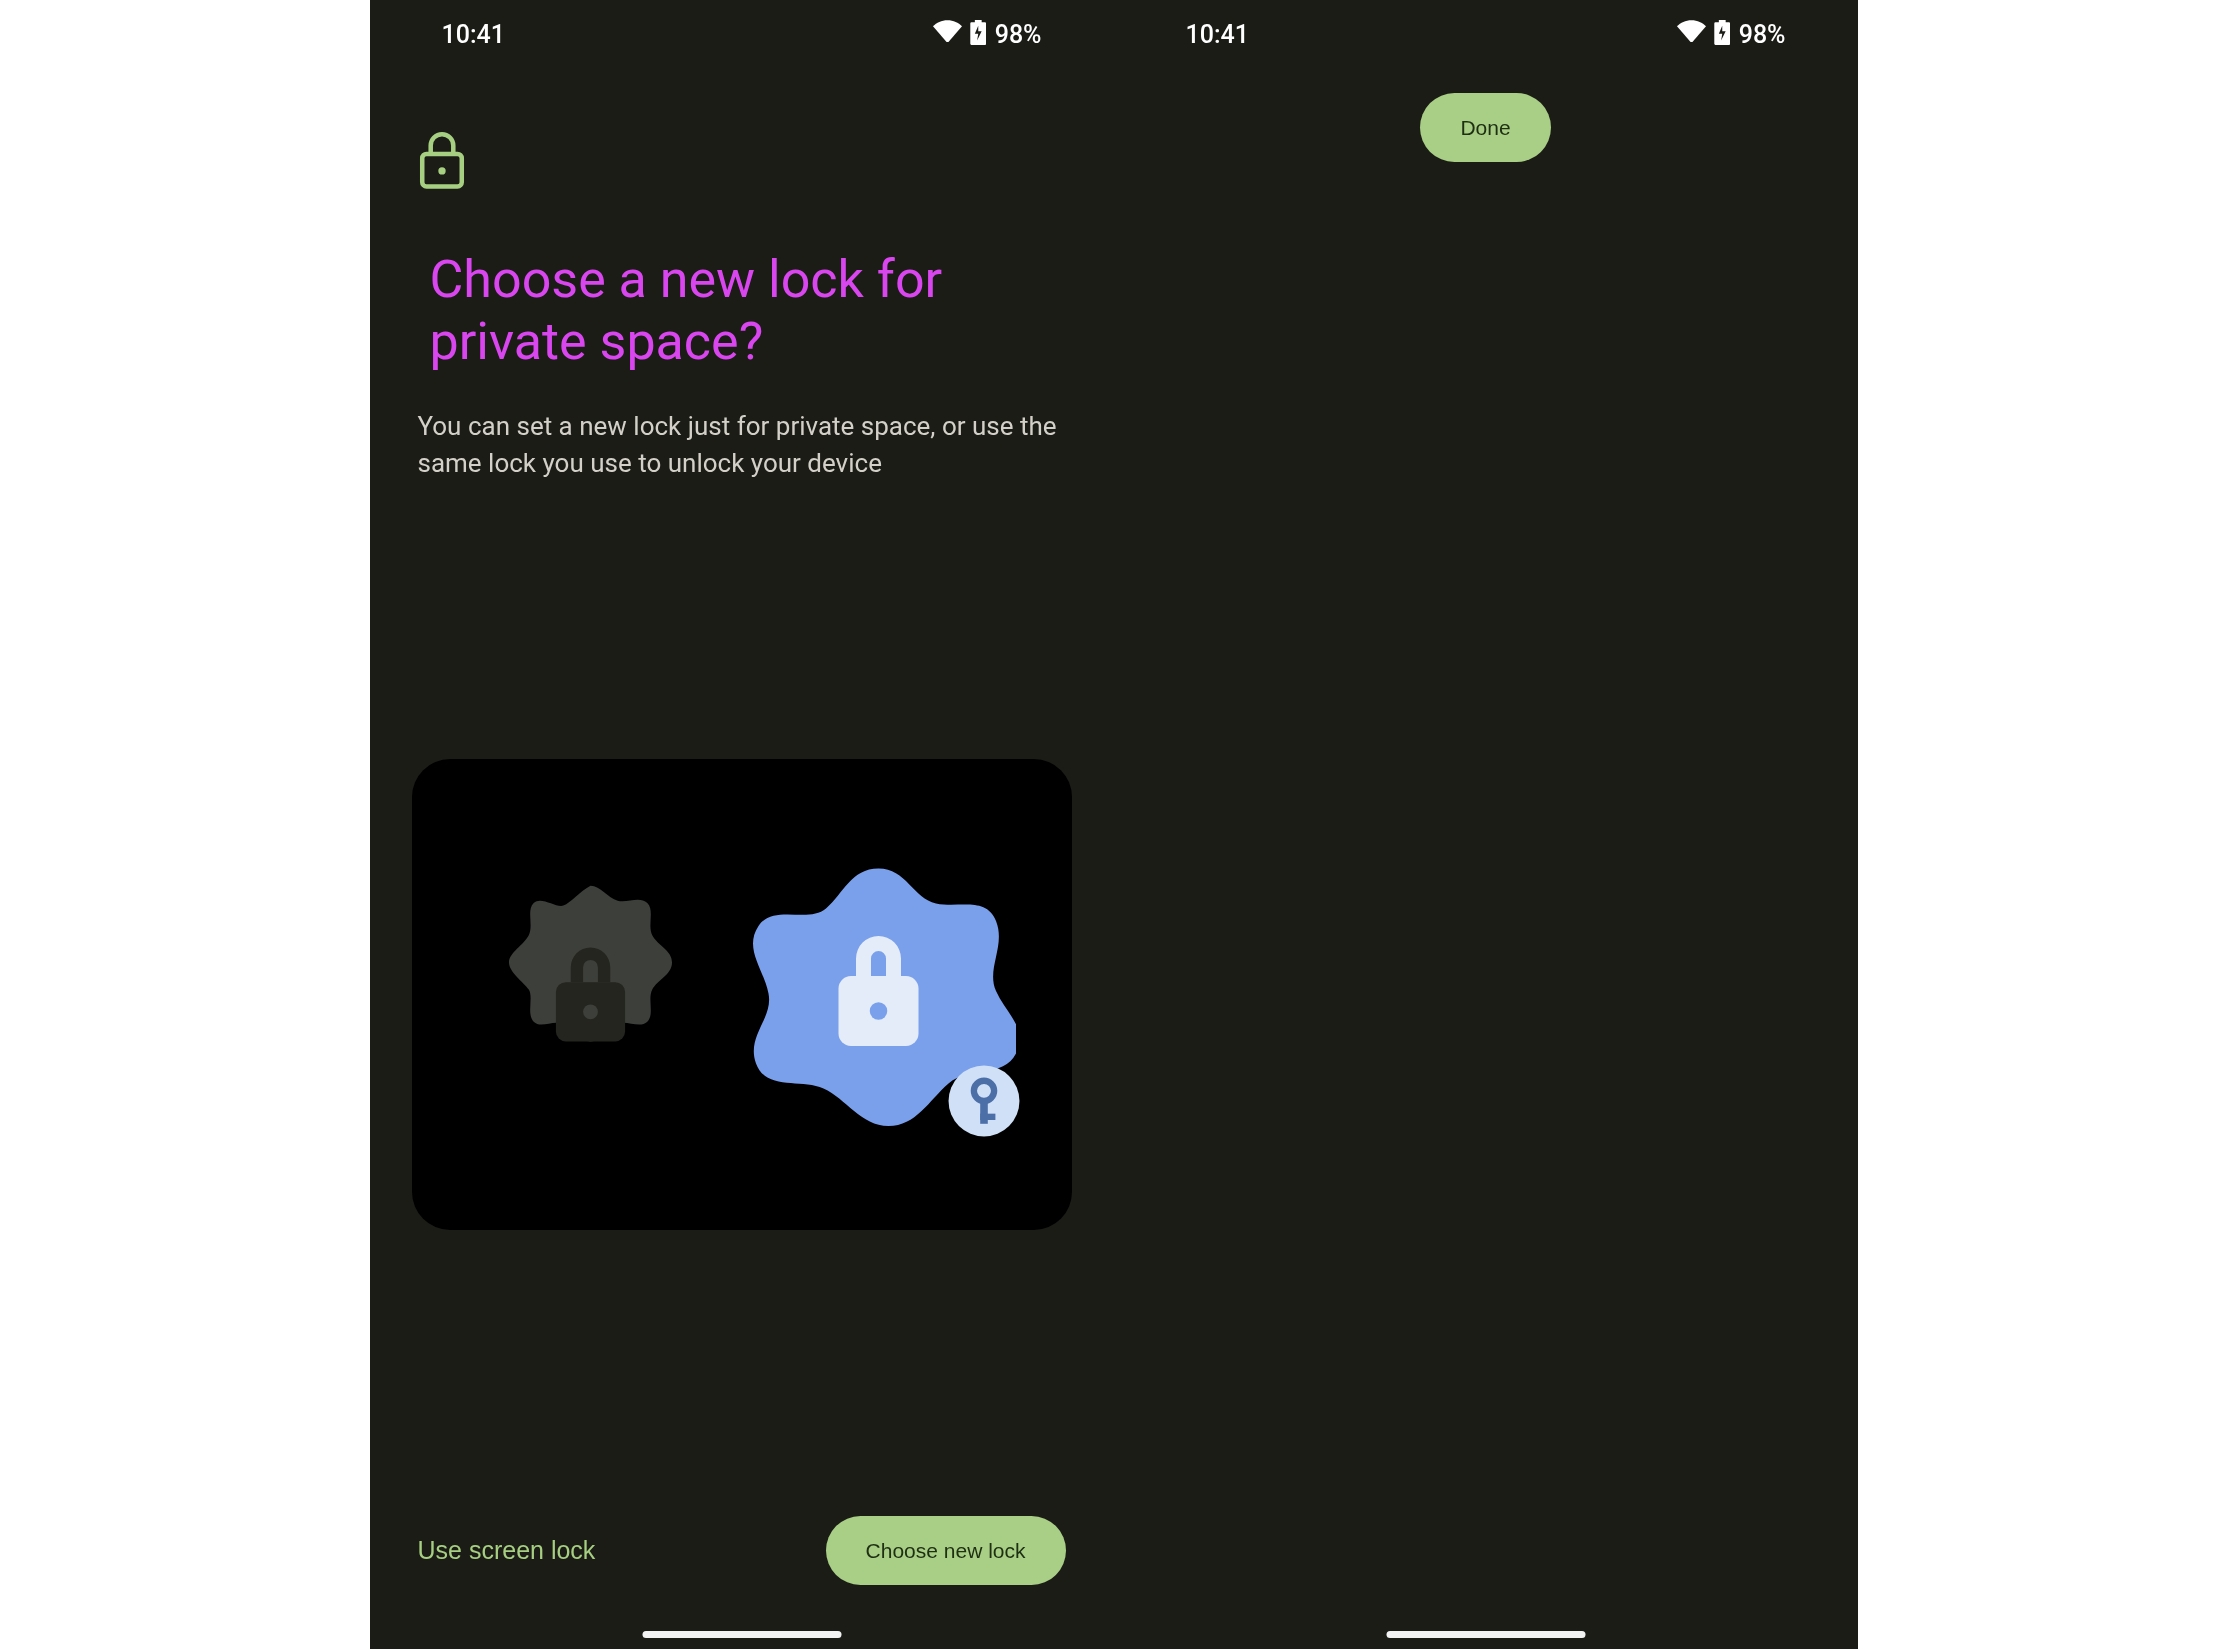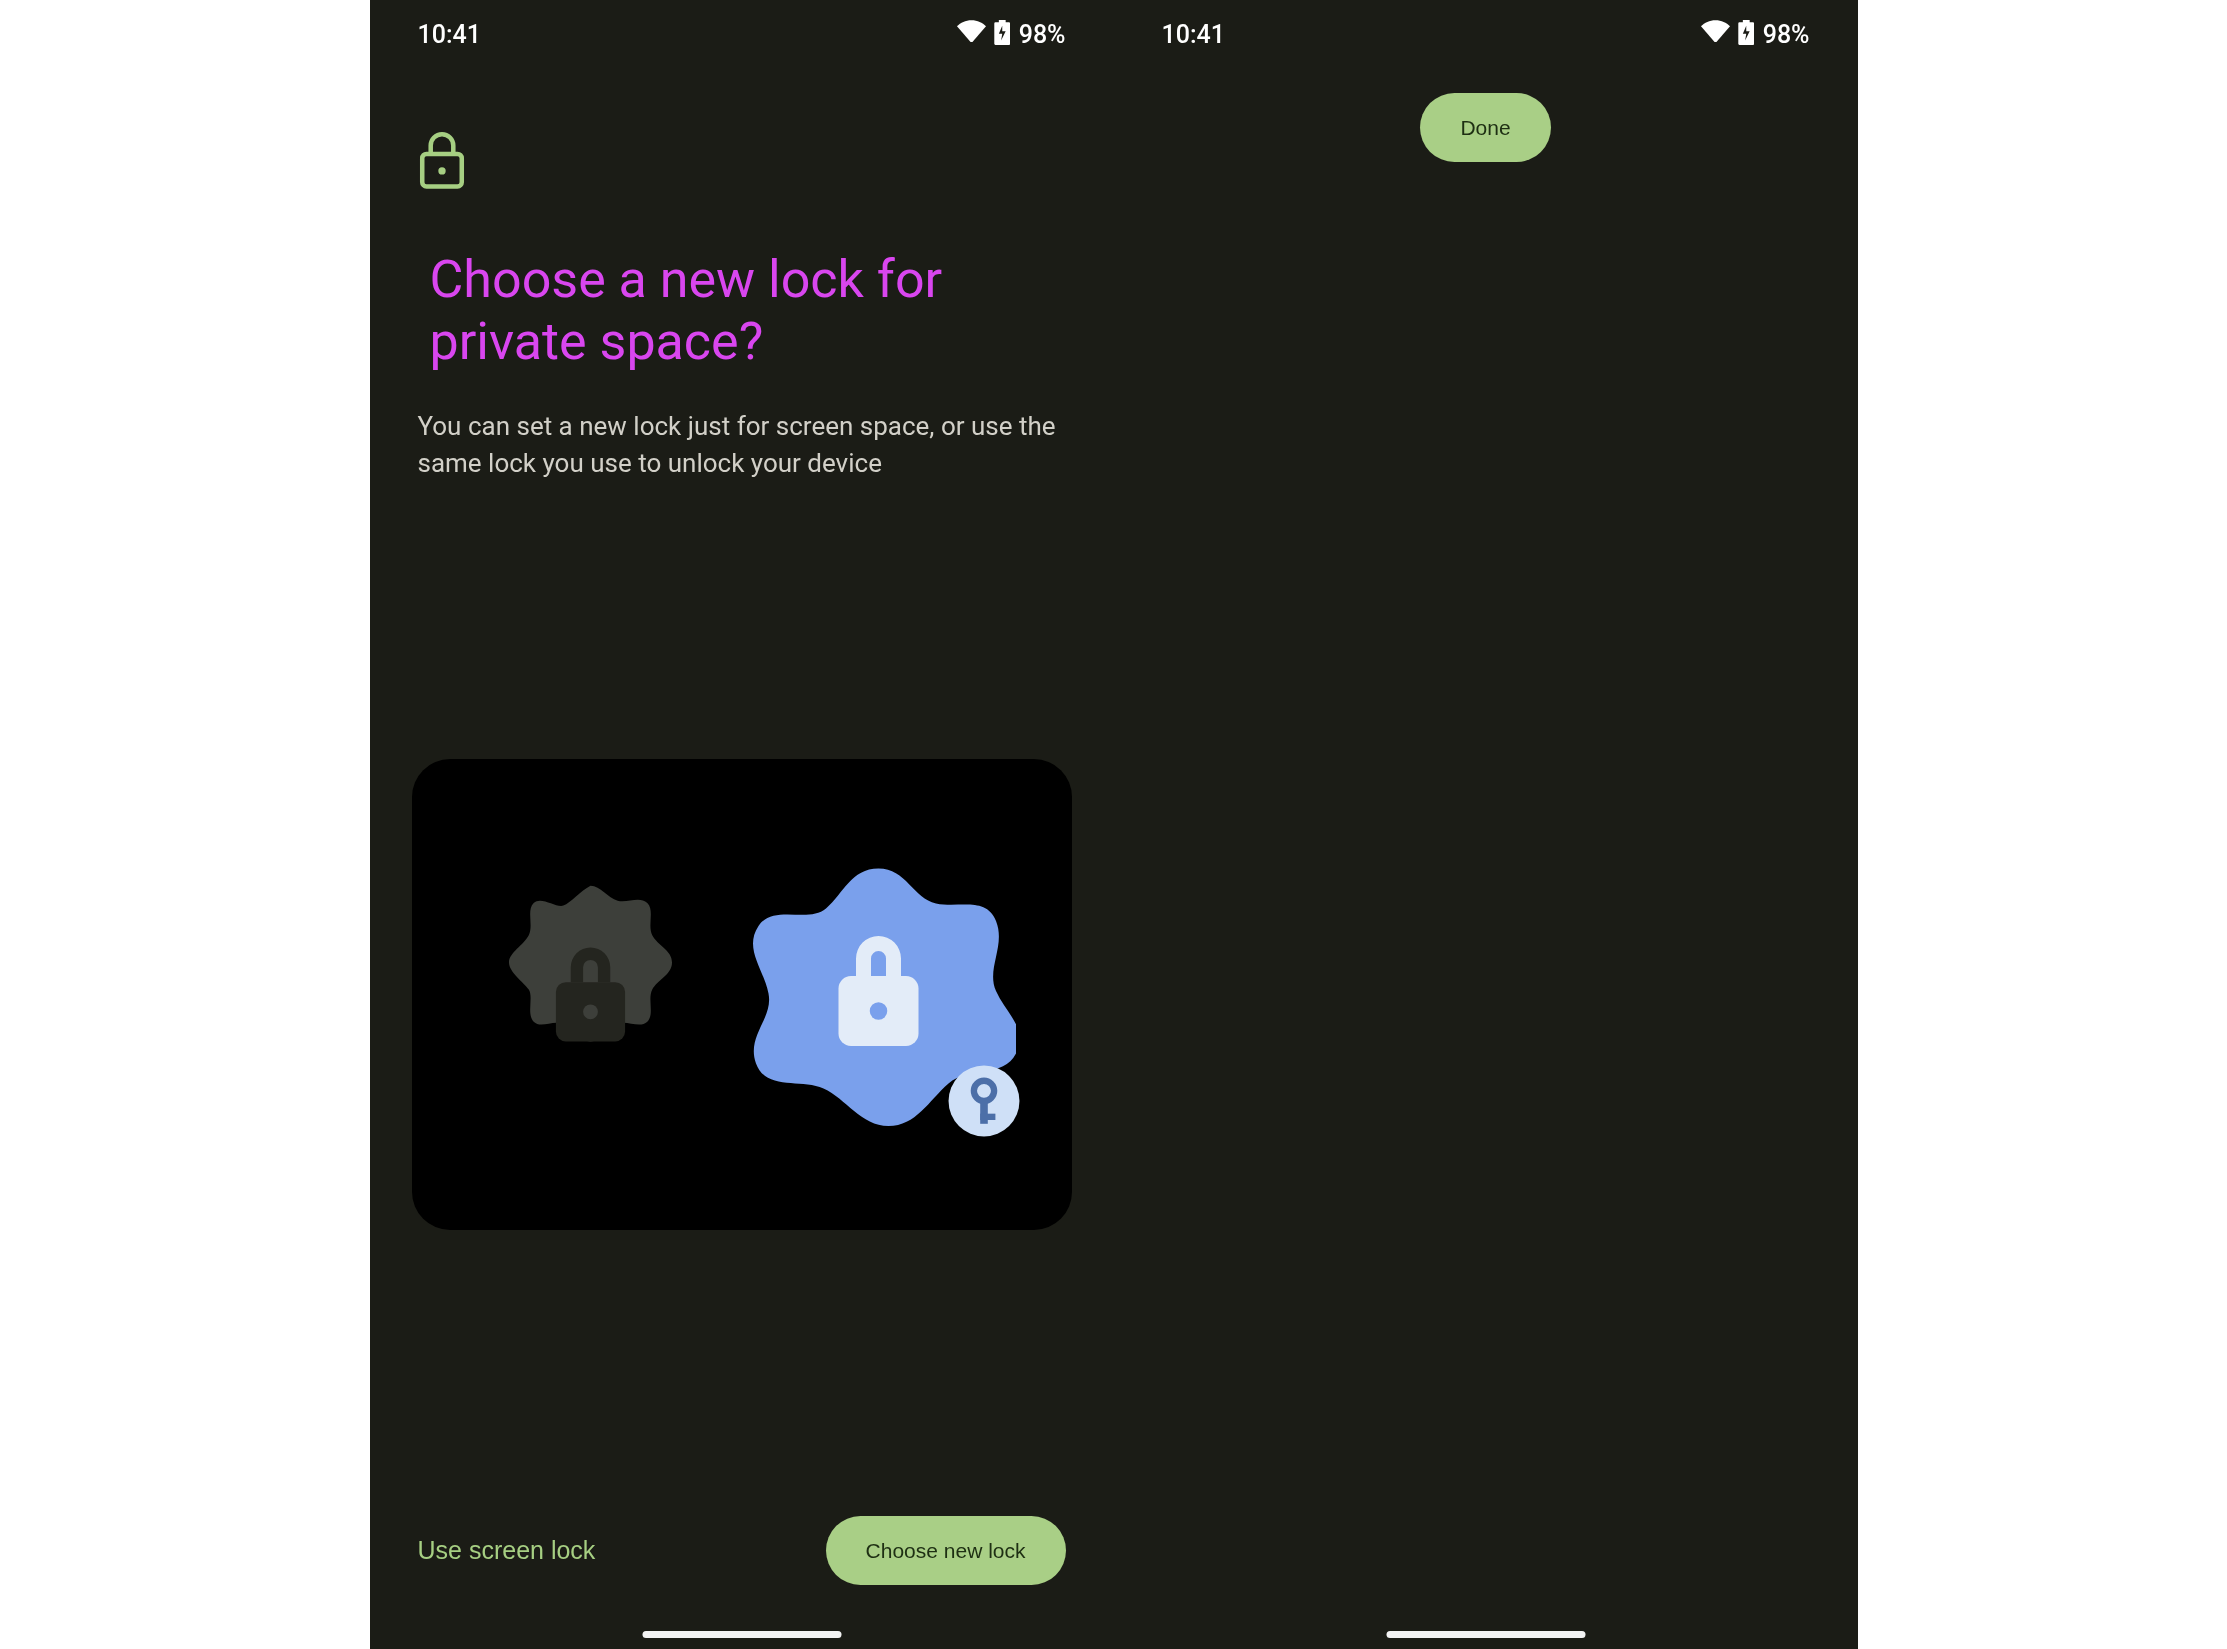--- a/index.html
+++ b/index.html
@@ -27,21 +27,21 @@
     display: flex;
     flex-direction: column;
     overflow: hidden;
   }
   
   .status-bar {
     height: 69px;
     display: flex;
     align-items: center;
     justify-content: space-between;
-    padding: 0 48px;
+    padding: 0 72px;
     font-size: 25px;
     font-weight: 500;
     color: #ffffff;
   }
   .status-right { display: flex; align-items: flex-start; gap: 8.2px; }
   .status-right svg { display: block; }
 
   
   .content {
     flex: 1;
@@ -159,21 +159,21 @@
 
     <div class="content">
       <div class="header-icon">
         <svg width="48" height="60" viewBox="0 0 34 42">
           <path fill="none" stroke="#a6cf82" stroke-width="3.2" d="M9 16 V10 a8 8 0 0 1 16 0 V16"></path>
           <rect x="3" y="16" width="28" height="23" rx="3" fill="none" stroke="#a6cf82" stroke-width="3.2"></rect>
           <circle cx="17" cy="28" r="2.6" fill="#a6cf82"></circle>
         </svg>
       </div>
       <h1 class="title">Choose a new lock for private space?</h1>
-      <p class="subtitle">You can set a new lock just for screen space, or use the same lock you use to unlock your device</p>
+      <p class="subtitle">You can set a new lock just for private space, or use the same lock you use to unlock your device</p>
 
       <div class="spacer-a"></div>
 
       <div class="card card-a">
 
         <svg width="247" height="247" viewBox="0 0 200 200">
           <path fill="#3d3f3a" d="M100 12c8 0 14 10 22 12s18-4 24 2 0 18 4 26 16 12 16 22-12 14-16 22 2 20-4 26-18-2-24 2-14 14-22 14-14-10-22-14-18 4-24-2 0-20-4-26-16-14-16-22 12-14 16-22-2-20 4-26 18 4 24 2 14-12 22-16z"></path>
           <g fill="#24251f">
             <path d="M84 90v-12a16 16 0 0 1 32 0v12h-10v-12a6 6 0 0 0-12 0v12z"></path>
             <rect x="72" y="90" width="56" height="48" rx="8"></rect>

